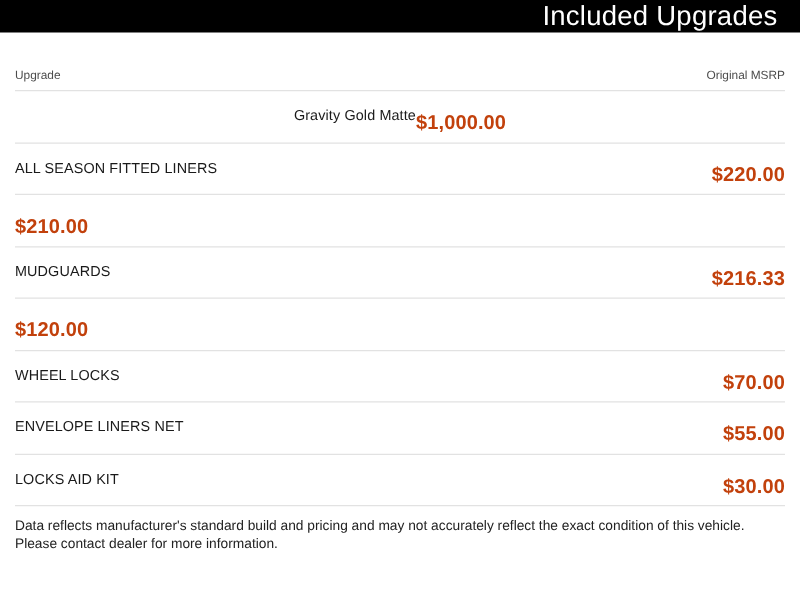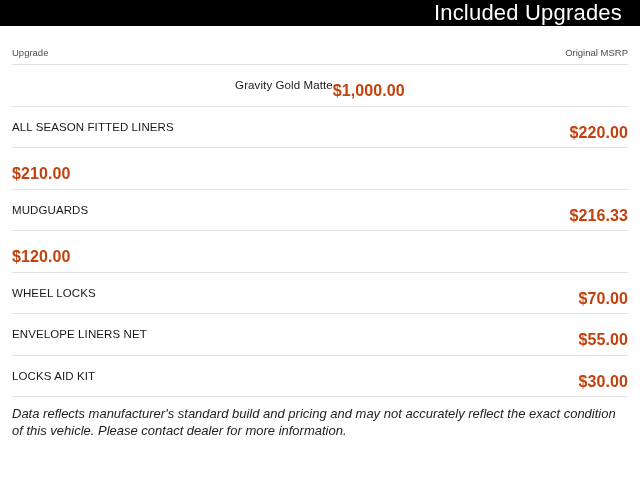--- a/index.html
+++ b/index.html
@@ -40,21 +40,21 @@
     flex: 1;
     padding: 0 12px;
     box-sizing: border-box;
     display: flex;
     flex-direction: column;
   }
   .col-head {
     display: flex;
     align-items: flex-end;
     justify-content: space-between;
-    padding-top: 21px;
+    padding-top: 29px;
     padding-bottom: 6px;
   }
   .col-head span {
     font-size: 9.5px;
     color: #4c4c4c;
     font-weight: 400;
   }
   .rows {
     display: flex;
     flex-direction: column;
@@ -77,22 +77,21 @@
     letter-spacing: 0.1px;
   }
   .row-price {
     font-size: 16px;
     color: #c2410c;
     font-weight: bold;
     letter-spacing: 0.1px;
     margin-top: 12px;
   }
   .disclaimer {
-    font-size: 13px;
-    font-style: italic;
+    font-size: 11px;
     color: #222222;
     padding-top: 9px;
     line-height: 1.3;
   }
 </style>
 </head>
 <body>
 
 <div class="page">
 

